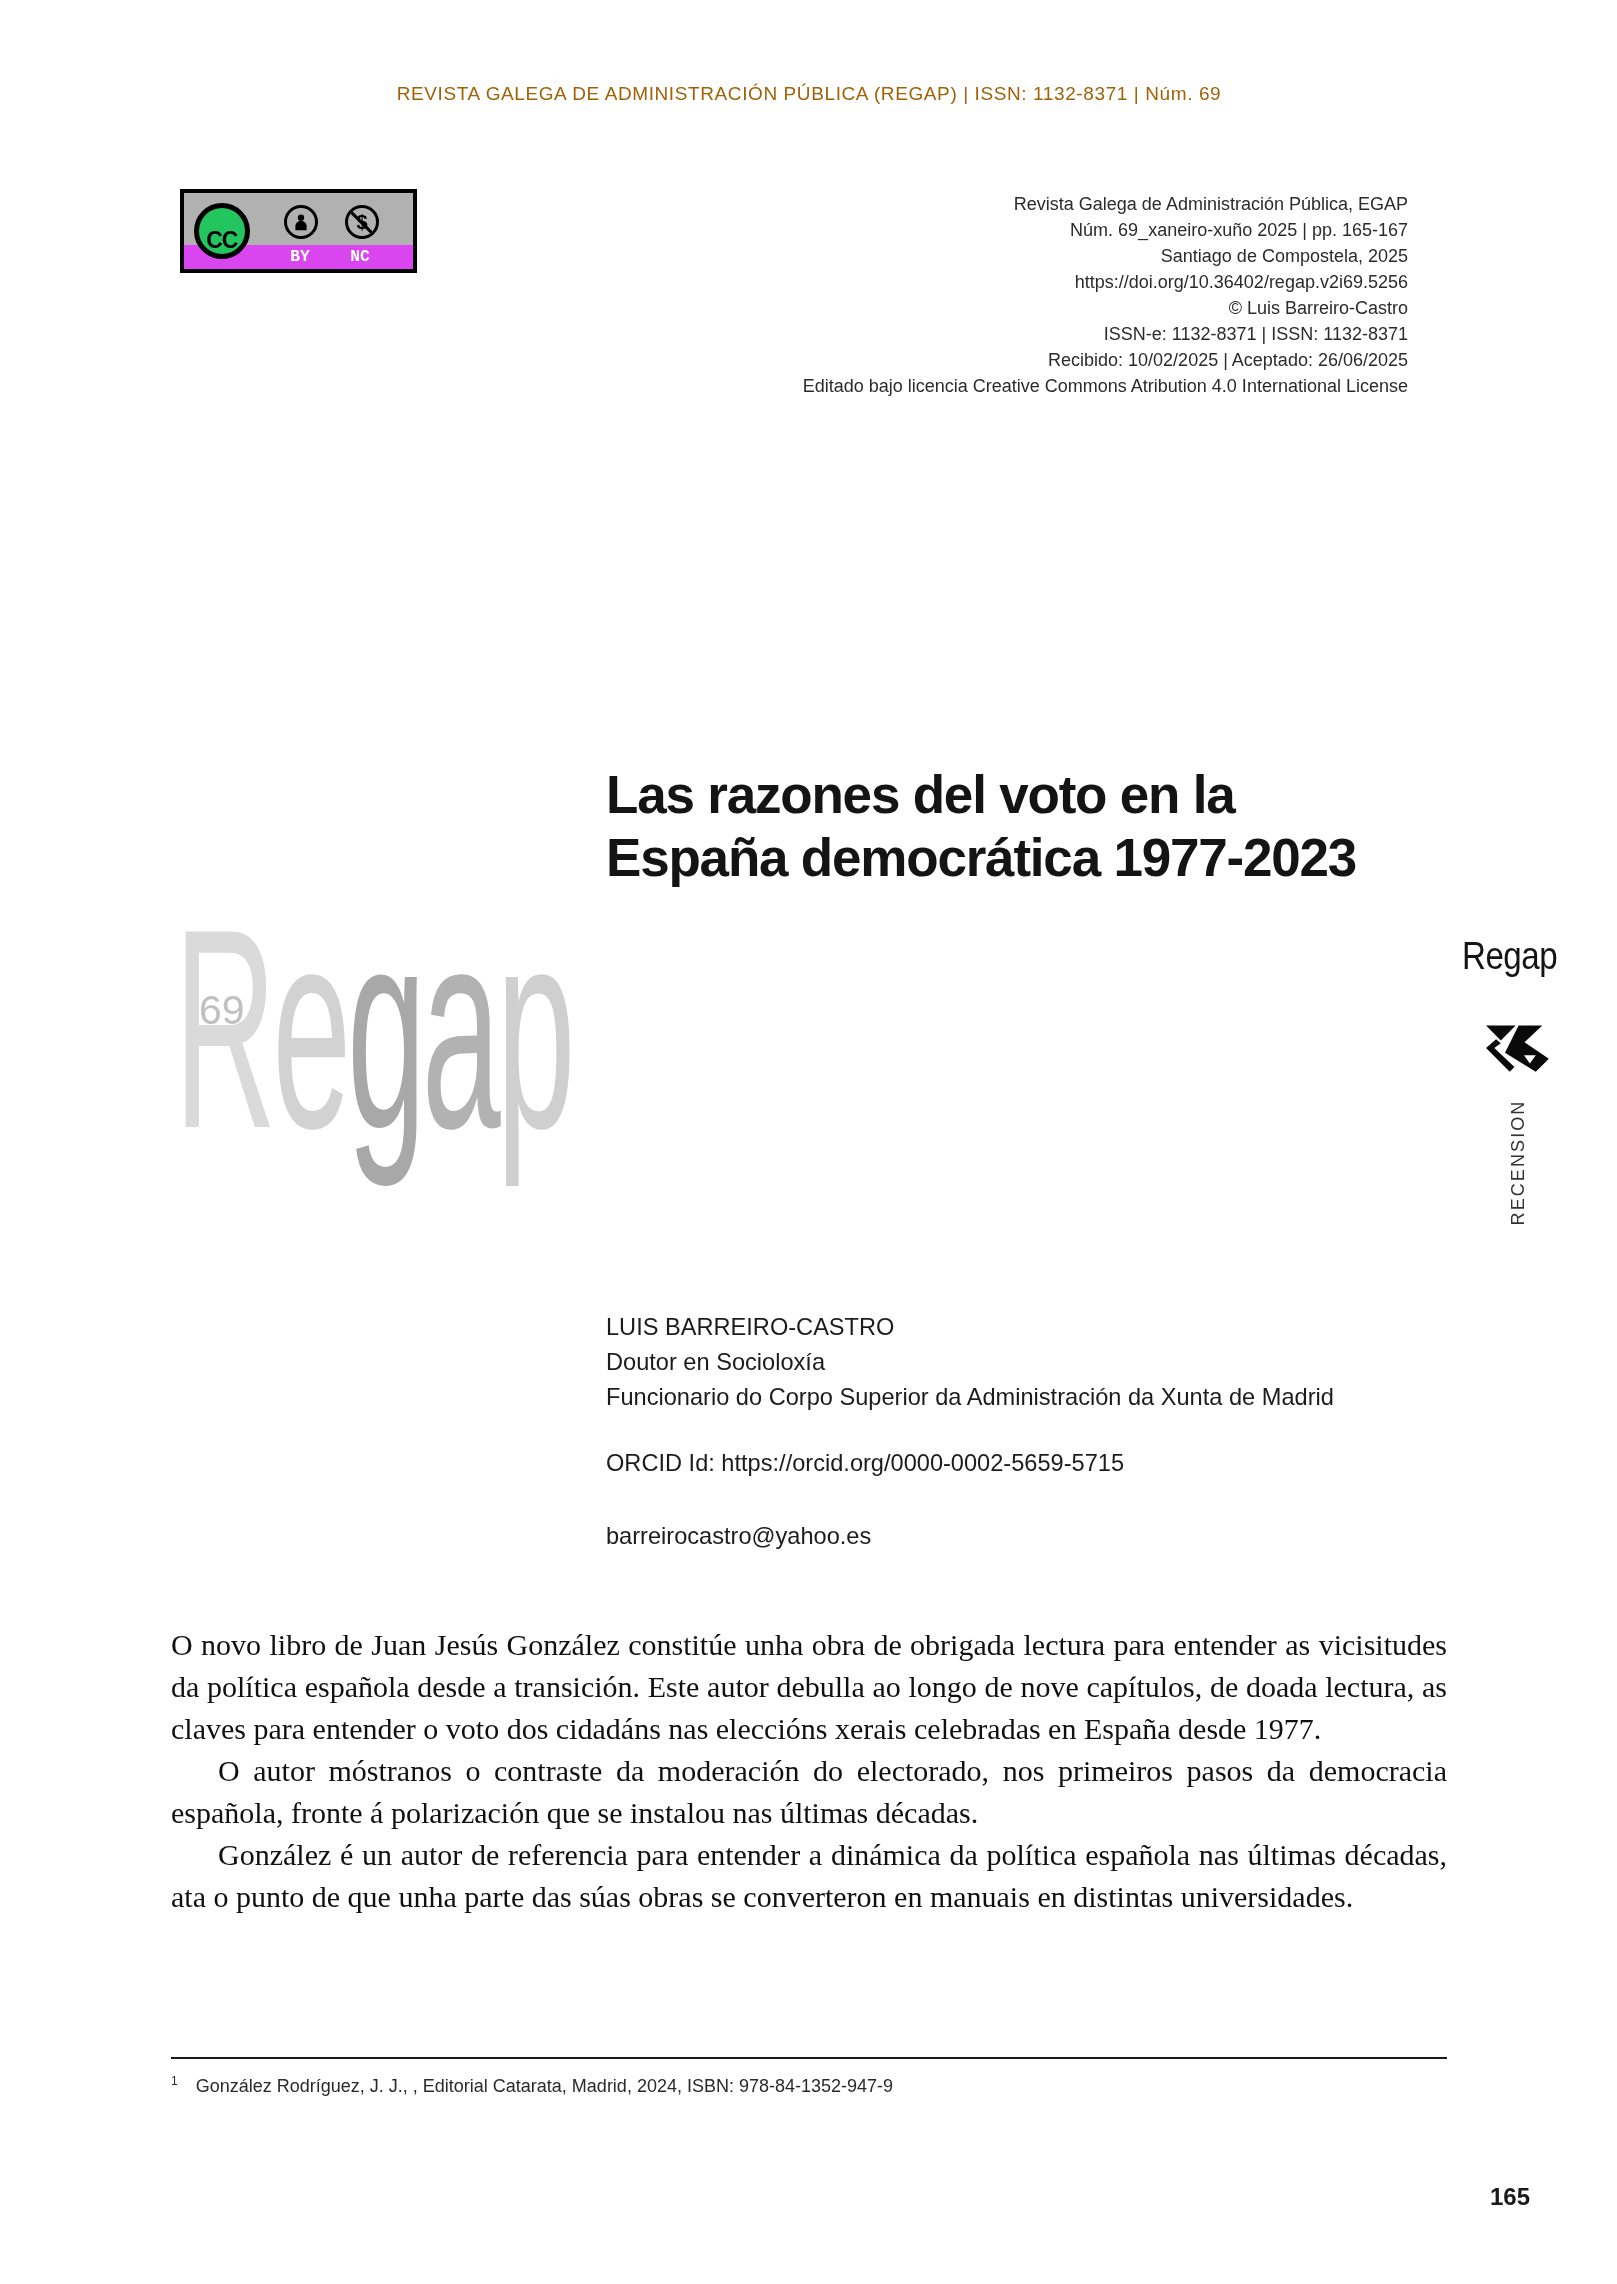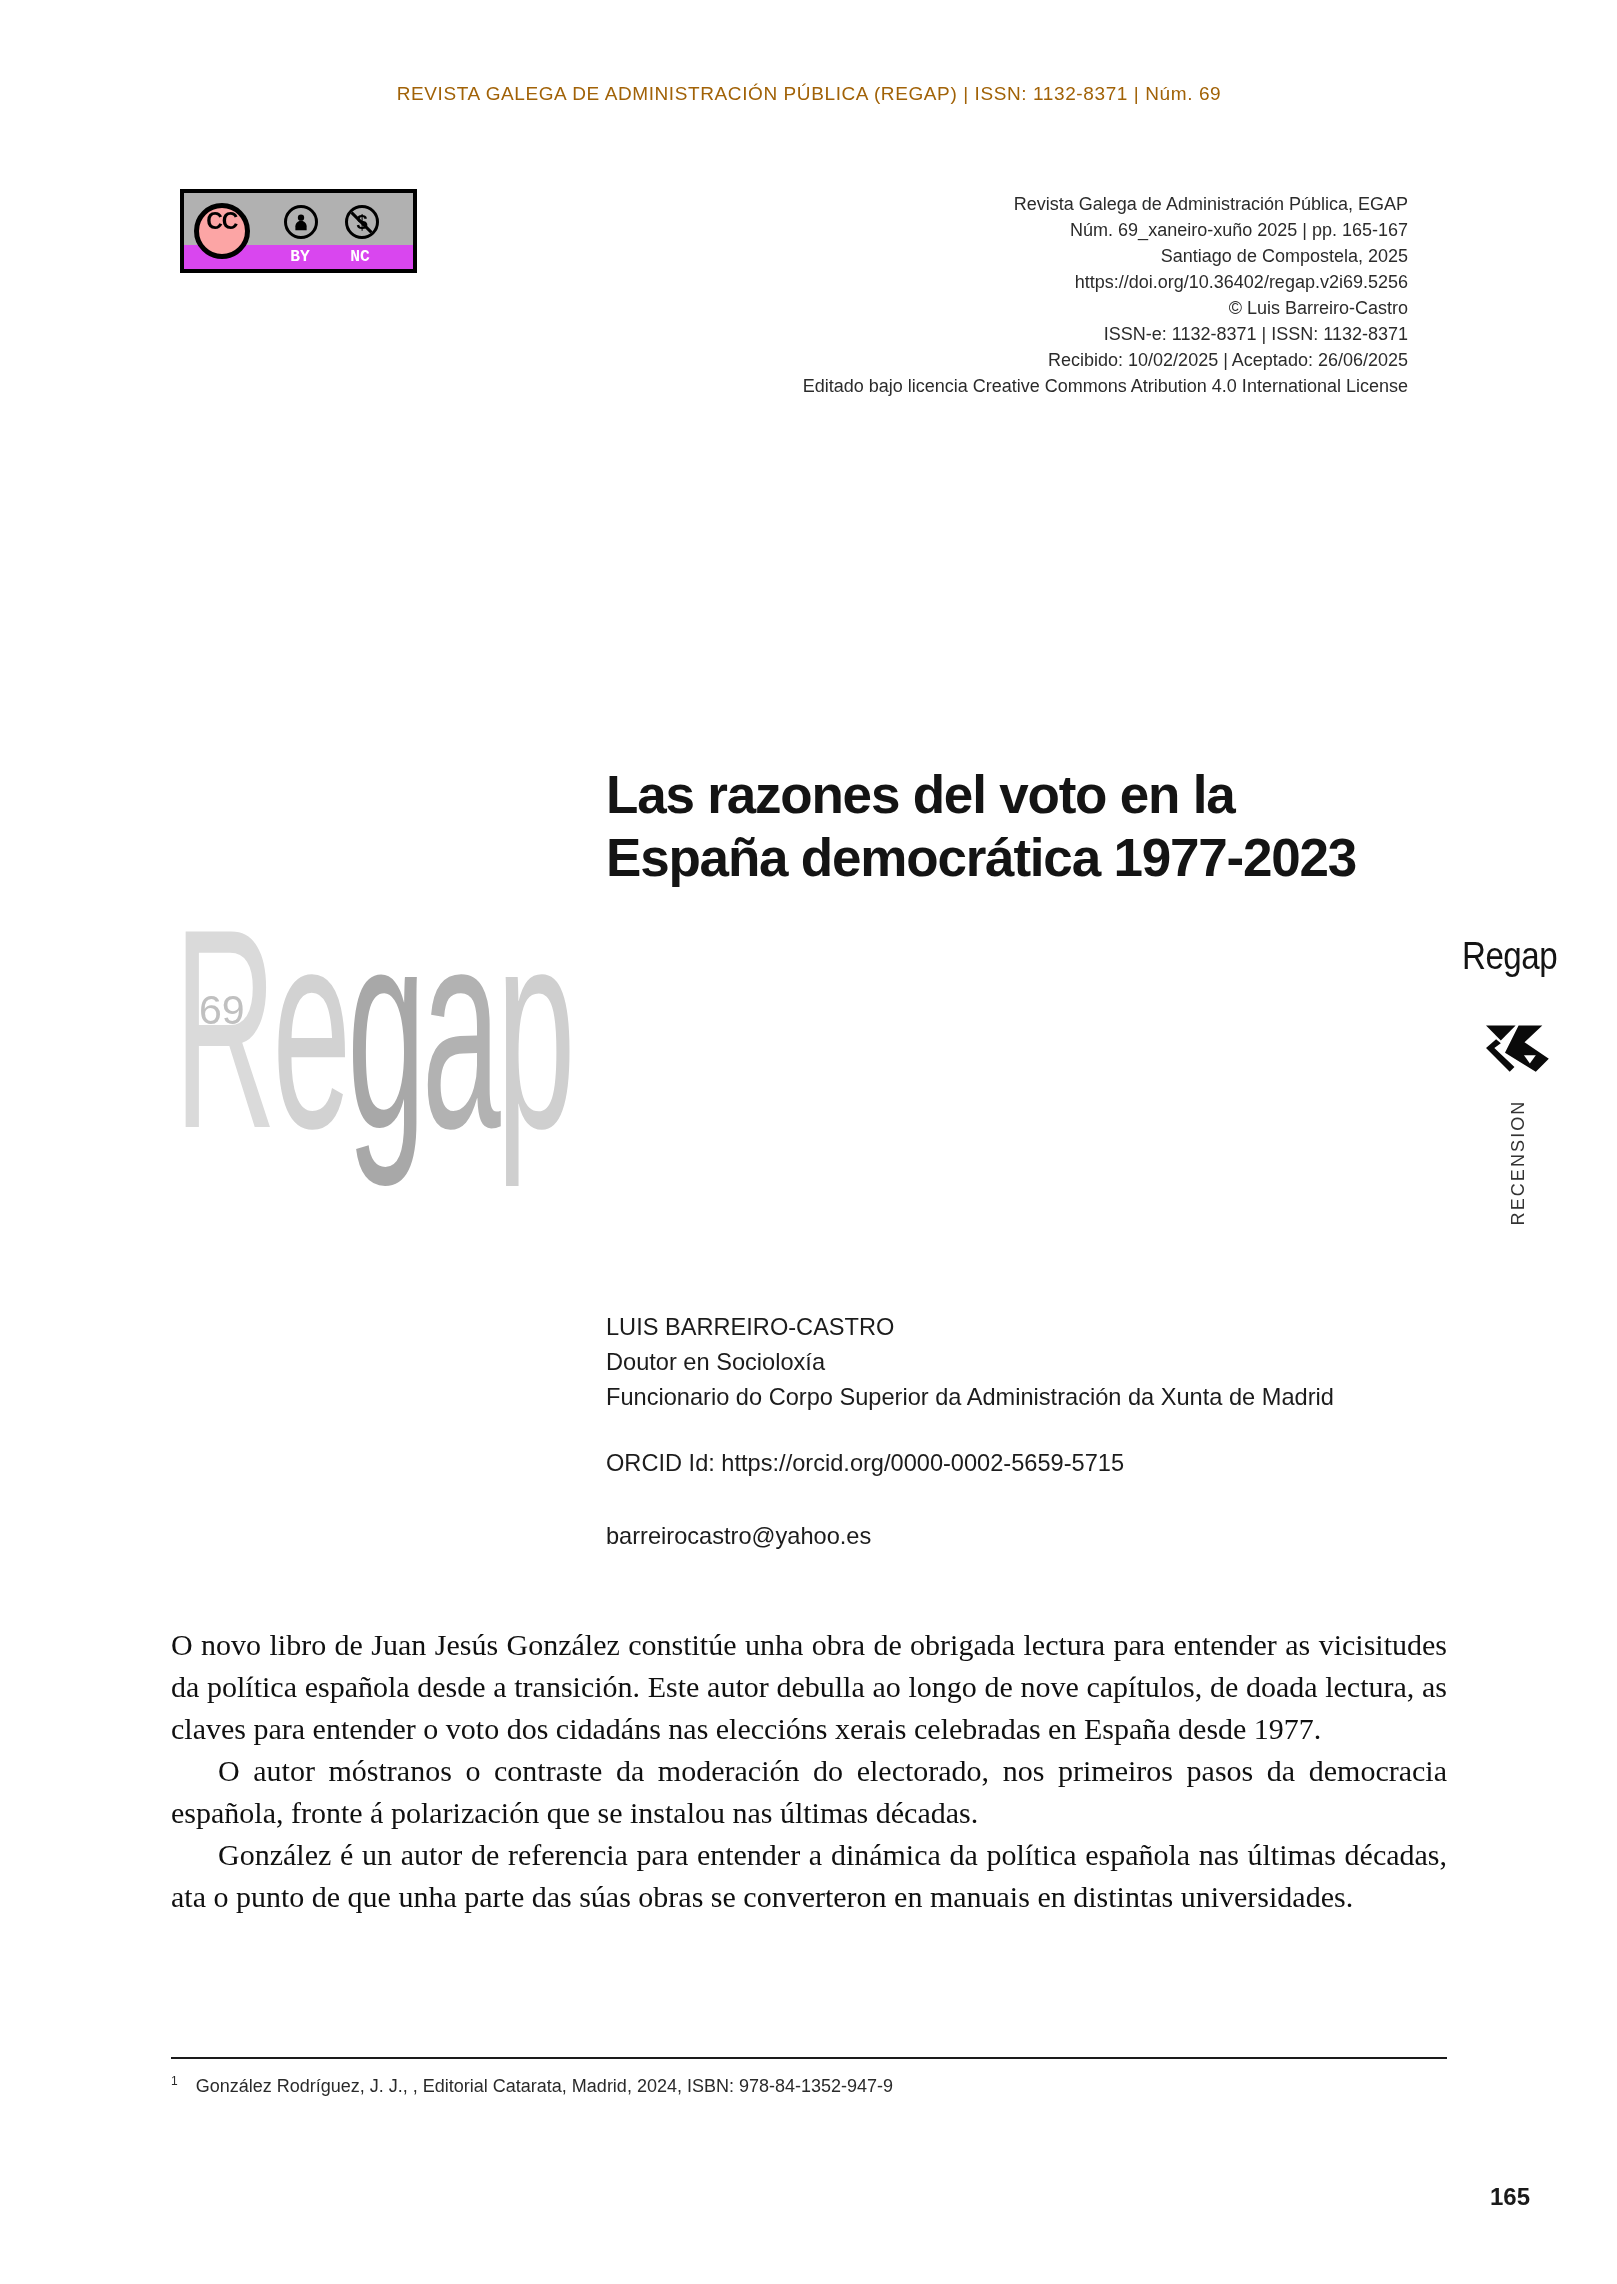--- a/index.html
+++ b/index.html
@@ -12,21 +12,21 @@
 
   
   .cc-badge{position:absolute;left:180px;top:189px;width:237px;height:84px;
     background:#b1b1b1;border:4.2px solid #000;box-sizing:border-box;}
   .cc-strip{position:absolute;left:0;right:0;bottom:0;height:24px;background:#d946ef;font-family:Liberation Mono, monospace;}
   .cc-strip span{position:absolute;top:1.8px;width:60px;text-align:center;color:#fff;
     font-weight:bold;font-size:16.3px;}
   .cc-by{left:86px;}
   .cc-nc{left:146px;}
   .cc-circle{position:absolute;left:9.7px;top:10.3px;width:46px;height:46px;border:5.4px solid #000;
-    border-radius:50%;background:#fca5a5;display:flex;align-items:flex-start;justify-content:center;
+    border-radius:50%;background:#22c55e;display:flex;align-items:flex-end;justify-content:center;
     font-weight:bold;font-size:23px;letter-spacing:-1.2px;color:#000;z-index:2;}
   .mini-circle{position:absolute;top:12px;width:28px;height:28px;border:3px solid #000;
     border-radius:50%;display:flex;align-items:center;justify-content:center;}
   .by-circle{left:100px;}
   .nc-circle{left:161px;overflow:hidden;}
   .nc-circle .dollar{font-size:20px;font-weight:bold;color:#000;line-height:1;}
   .nc-circle .slash{position:absolute;left:-3.6px;top:12.7px;width:35px;height:3px;background:#000;
     transform:rotate(45deg);}
 
   

